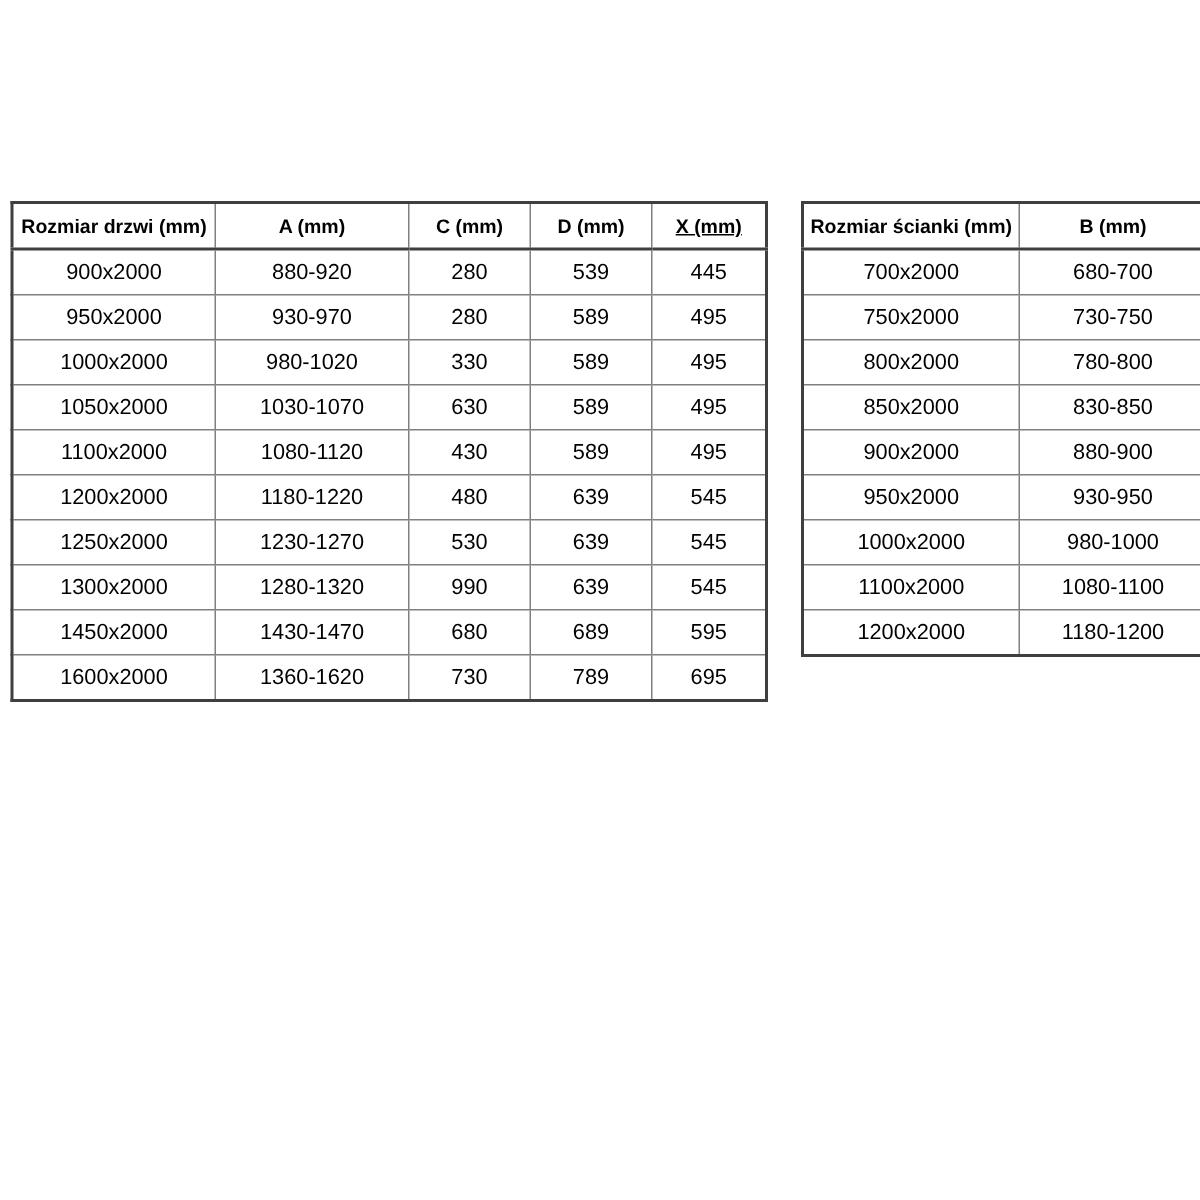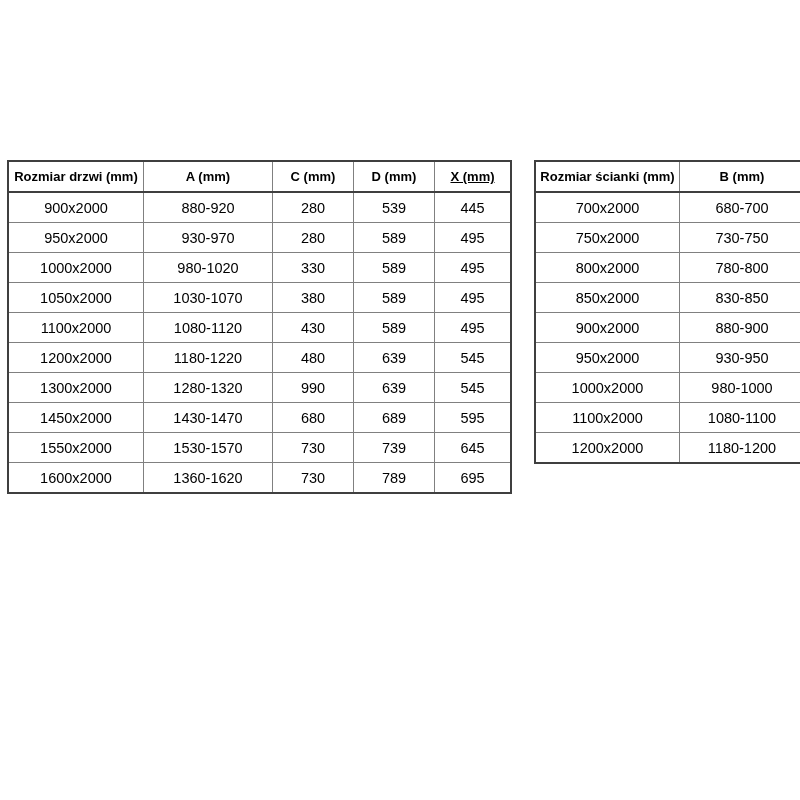--- a/index.html
+++ b/index.html
@@ -10,21 +10,21 @@
   }
   .canvas{
     position:relative;
     width:800px;
     height:800px;
     background:#ffffff;
     overflow:hidden;
   }
   table.dim{
     position:absolute;
-    top:160px;
+    top:134px;
     border-collapse:collapse;
     table-layout:fixed;
     background:#ffffff;
     border:2px solid #3f3f3f;
   }
   #door-table{ left:7px;  width:477px; }
   #wall-table{ left:534px; width:259px; }
 
   table.dim th,
   table.dim td{
@@ -87,58 +87,58 @@
         <tr>
           <td>1000x2000</td>
           <td>980-1020</td>
           <td>330</td>
           <td>589</td>
           <td>495</td>
         </tr>
         <tr>
           <td>1050x2000</td>
           <td>1030-1070</td>
-          <td>380</td>
+          <td>630</td>
           <td>589</td>
           <td>495</td>
         </tr>
         <tr>
           <td>1100x2000</td>
           <td>1080-1120</td>
           <td>430</td>
           <td>589</td>
           <td>495</td>
         </tr>
         <tr>
           <td>1200x2000</td>
           <td>1180-1220</td>
           <td>480</td>
           <td>639</td>
           <td>545</td>
         </tr>
         <tr>
+          <td>1250x2000</td>
+          <td>1230-1270</td>
+          <td>530</td>
+          <td>639</td>
+          <td>545</td>
+        </tr>
+        <tr>
           <td>1300x2000</td>
           <td>1280-1320</td>
           <td>990</td>
           <td>639</td>
           <td>545</td>
         </tr>
         <tr>
           <td>1450x2000</td>
           <td>1430-1470</td>
           <td>680</td>
           <td>689</td>
           <td>595</td>
-        </tr>
-        <tr>
-          <td>1550x2000</td>
-          <td>1530-1570</td>
-          <td>730</td>
-          <td>739</td>
-          <td>645</td>
         </tr>
         <tr>
           <td>1600x2000</td>
           <td>1360-1620</td>
           <td>730</td>
           <td>789</td>
           <td>695</td>
         </tr>
       </tbody>
     </table>

